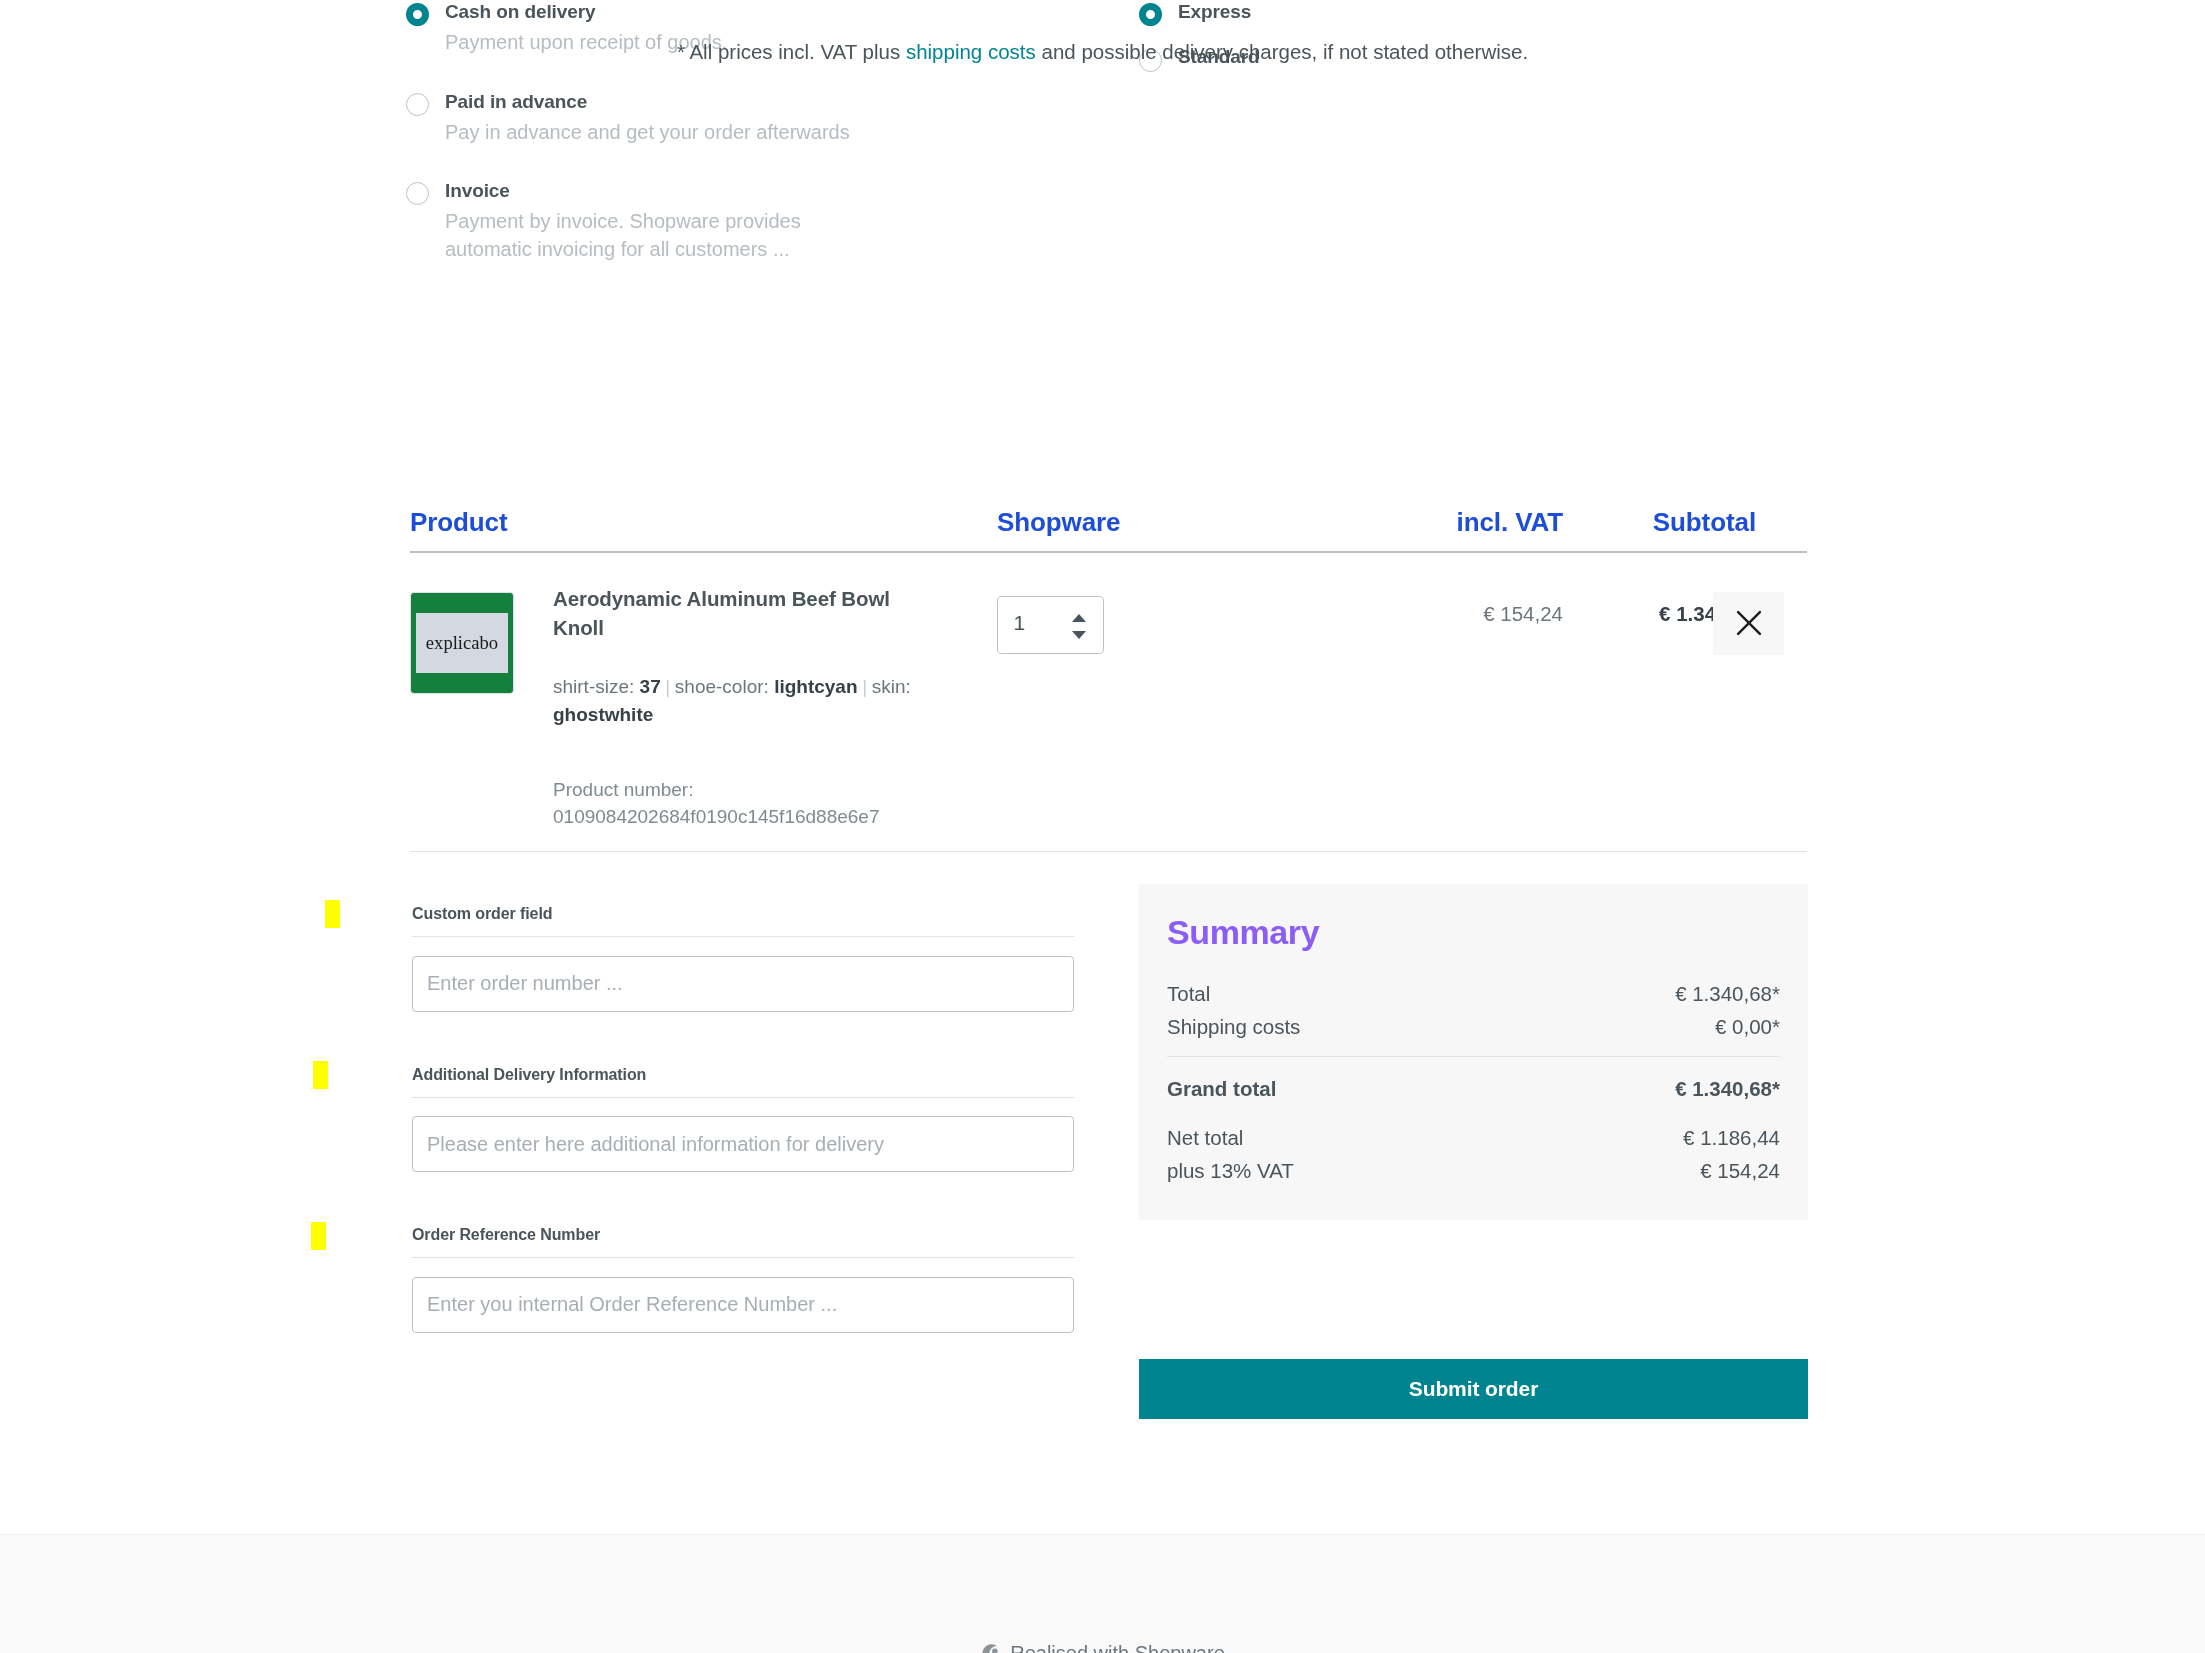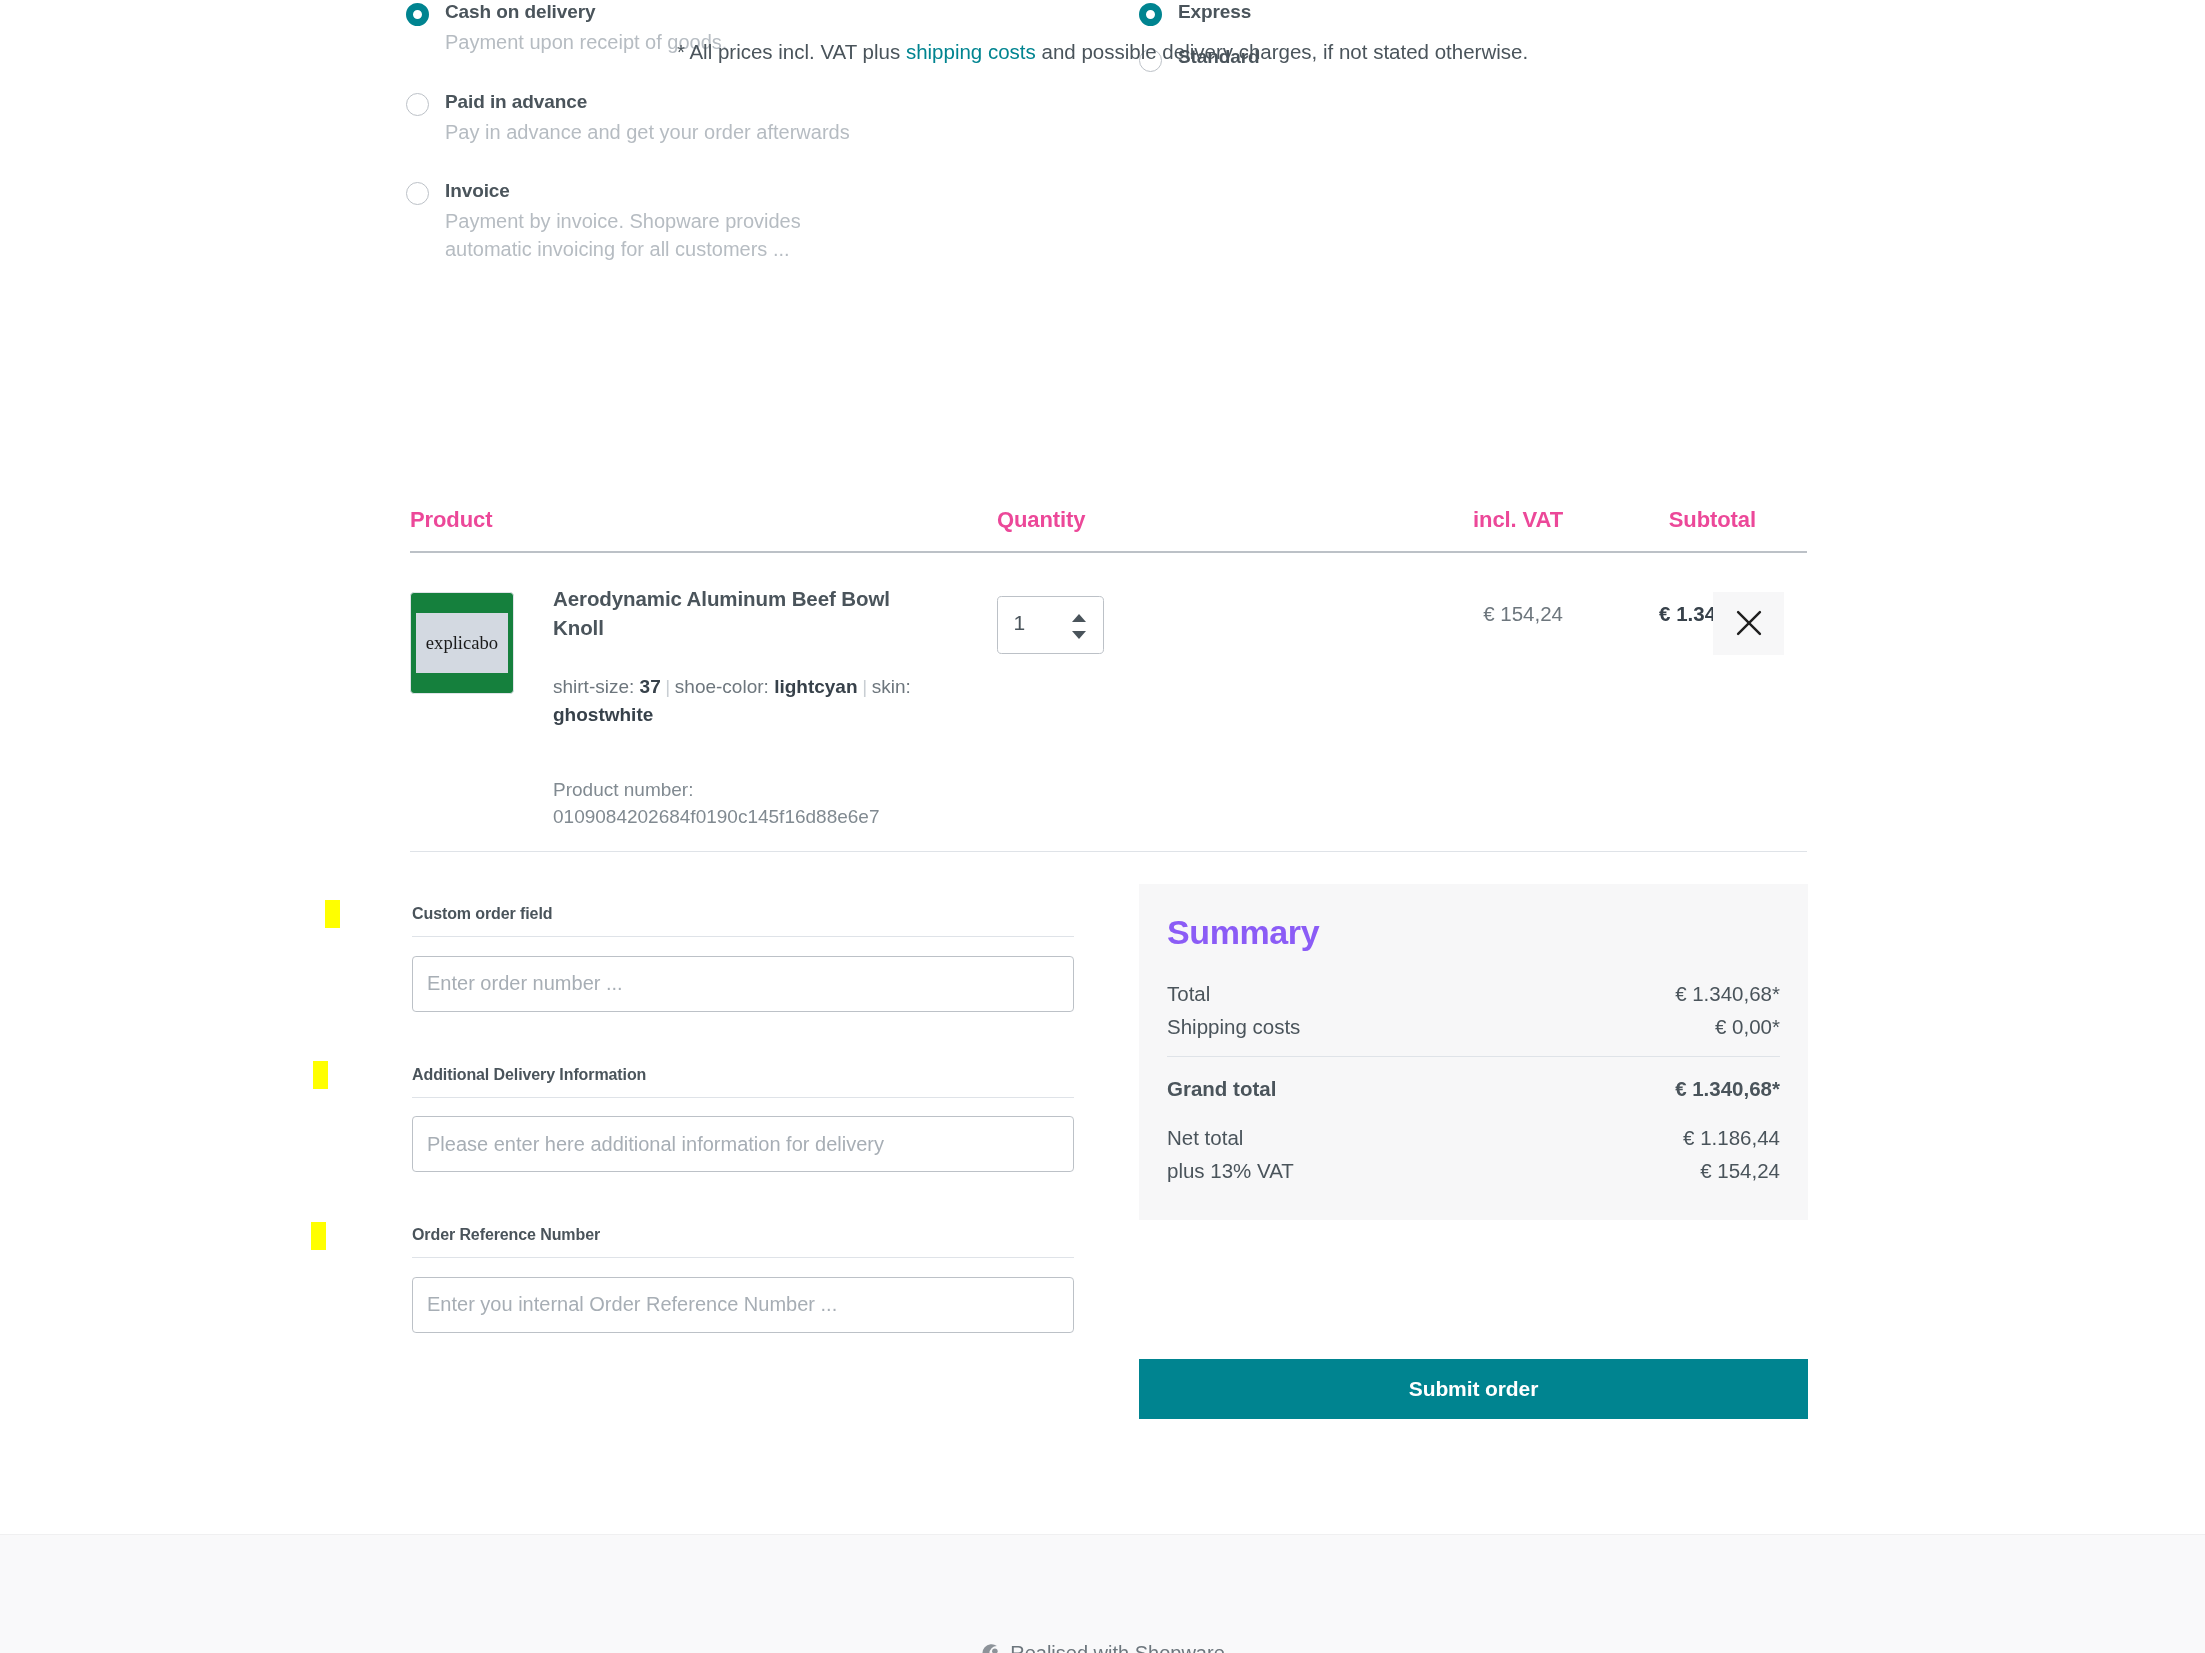--- a/index.html
+++ b/index.html
@@ -87,22 +87,22 @@
     top: 507px;
     width: 1397px;
   }
   .cart-head {
     position: relative;
     height: 44px;
   }
   .th {
     position: absolute;
     font-weight: bold;
-    font-size: 22px;
-    color: #ec4899;
+    font-size: 26px;
+    color: #1d4ed8;
     top: 0;
     letter-spacing: -0.1px;
   }
   .th-product  { left: 0px; }
   .th-quantity { left: 587px; }
   .th-vat      { left: 774px; width: 379px; text-align: right; }
   .th-subtotal { left: 1006px; width: 340px; text-align: right; }
 
   .hr-head {
     position: absolute;
@@ -414,21 +414,21 @@
       <span class="radio-mark"></span>
       <div class="radio-label">Standard</div>
     </div>
 
   </div>
 
   <div class="cart-table">
 
     <div class="cart-head">
       <div class="th th-product">Product</div>
-      <div class="th th-quantity">Quantity</div>
+      <div class="th th-quantity">Shopware</div>
       <div class="th th-vat">incl. VAT</div>
       <div class="th th-subtotal">Subtotal</div>
     </div>
     <div class="hr-head"></div>
 
     <div class="cart-row">
 
       <div class="thumb">
         <div class="thumb-inner">explicabo</div>
       </div>

